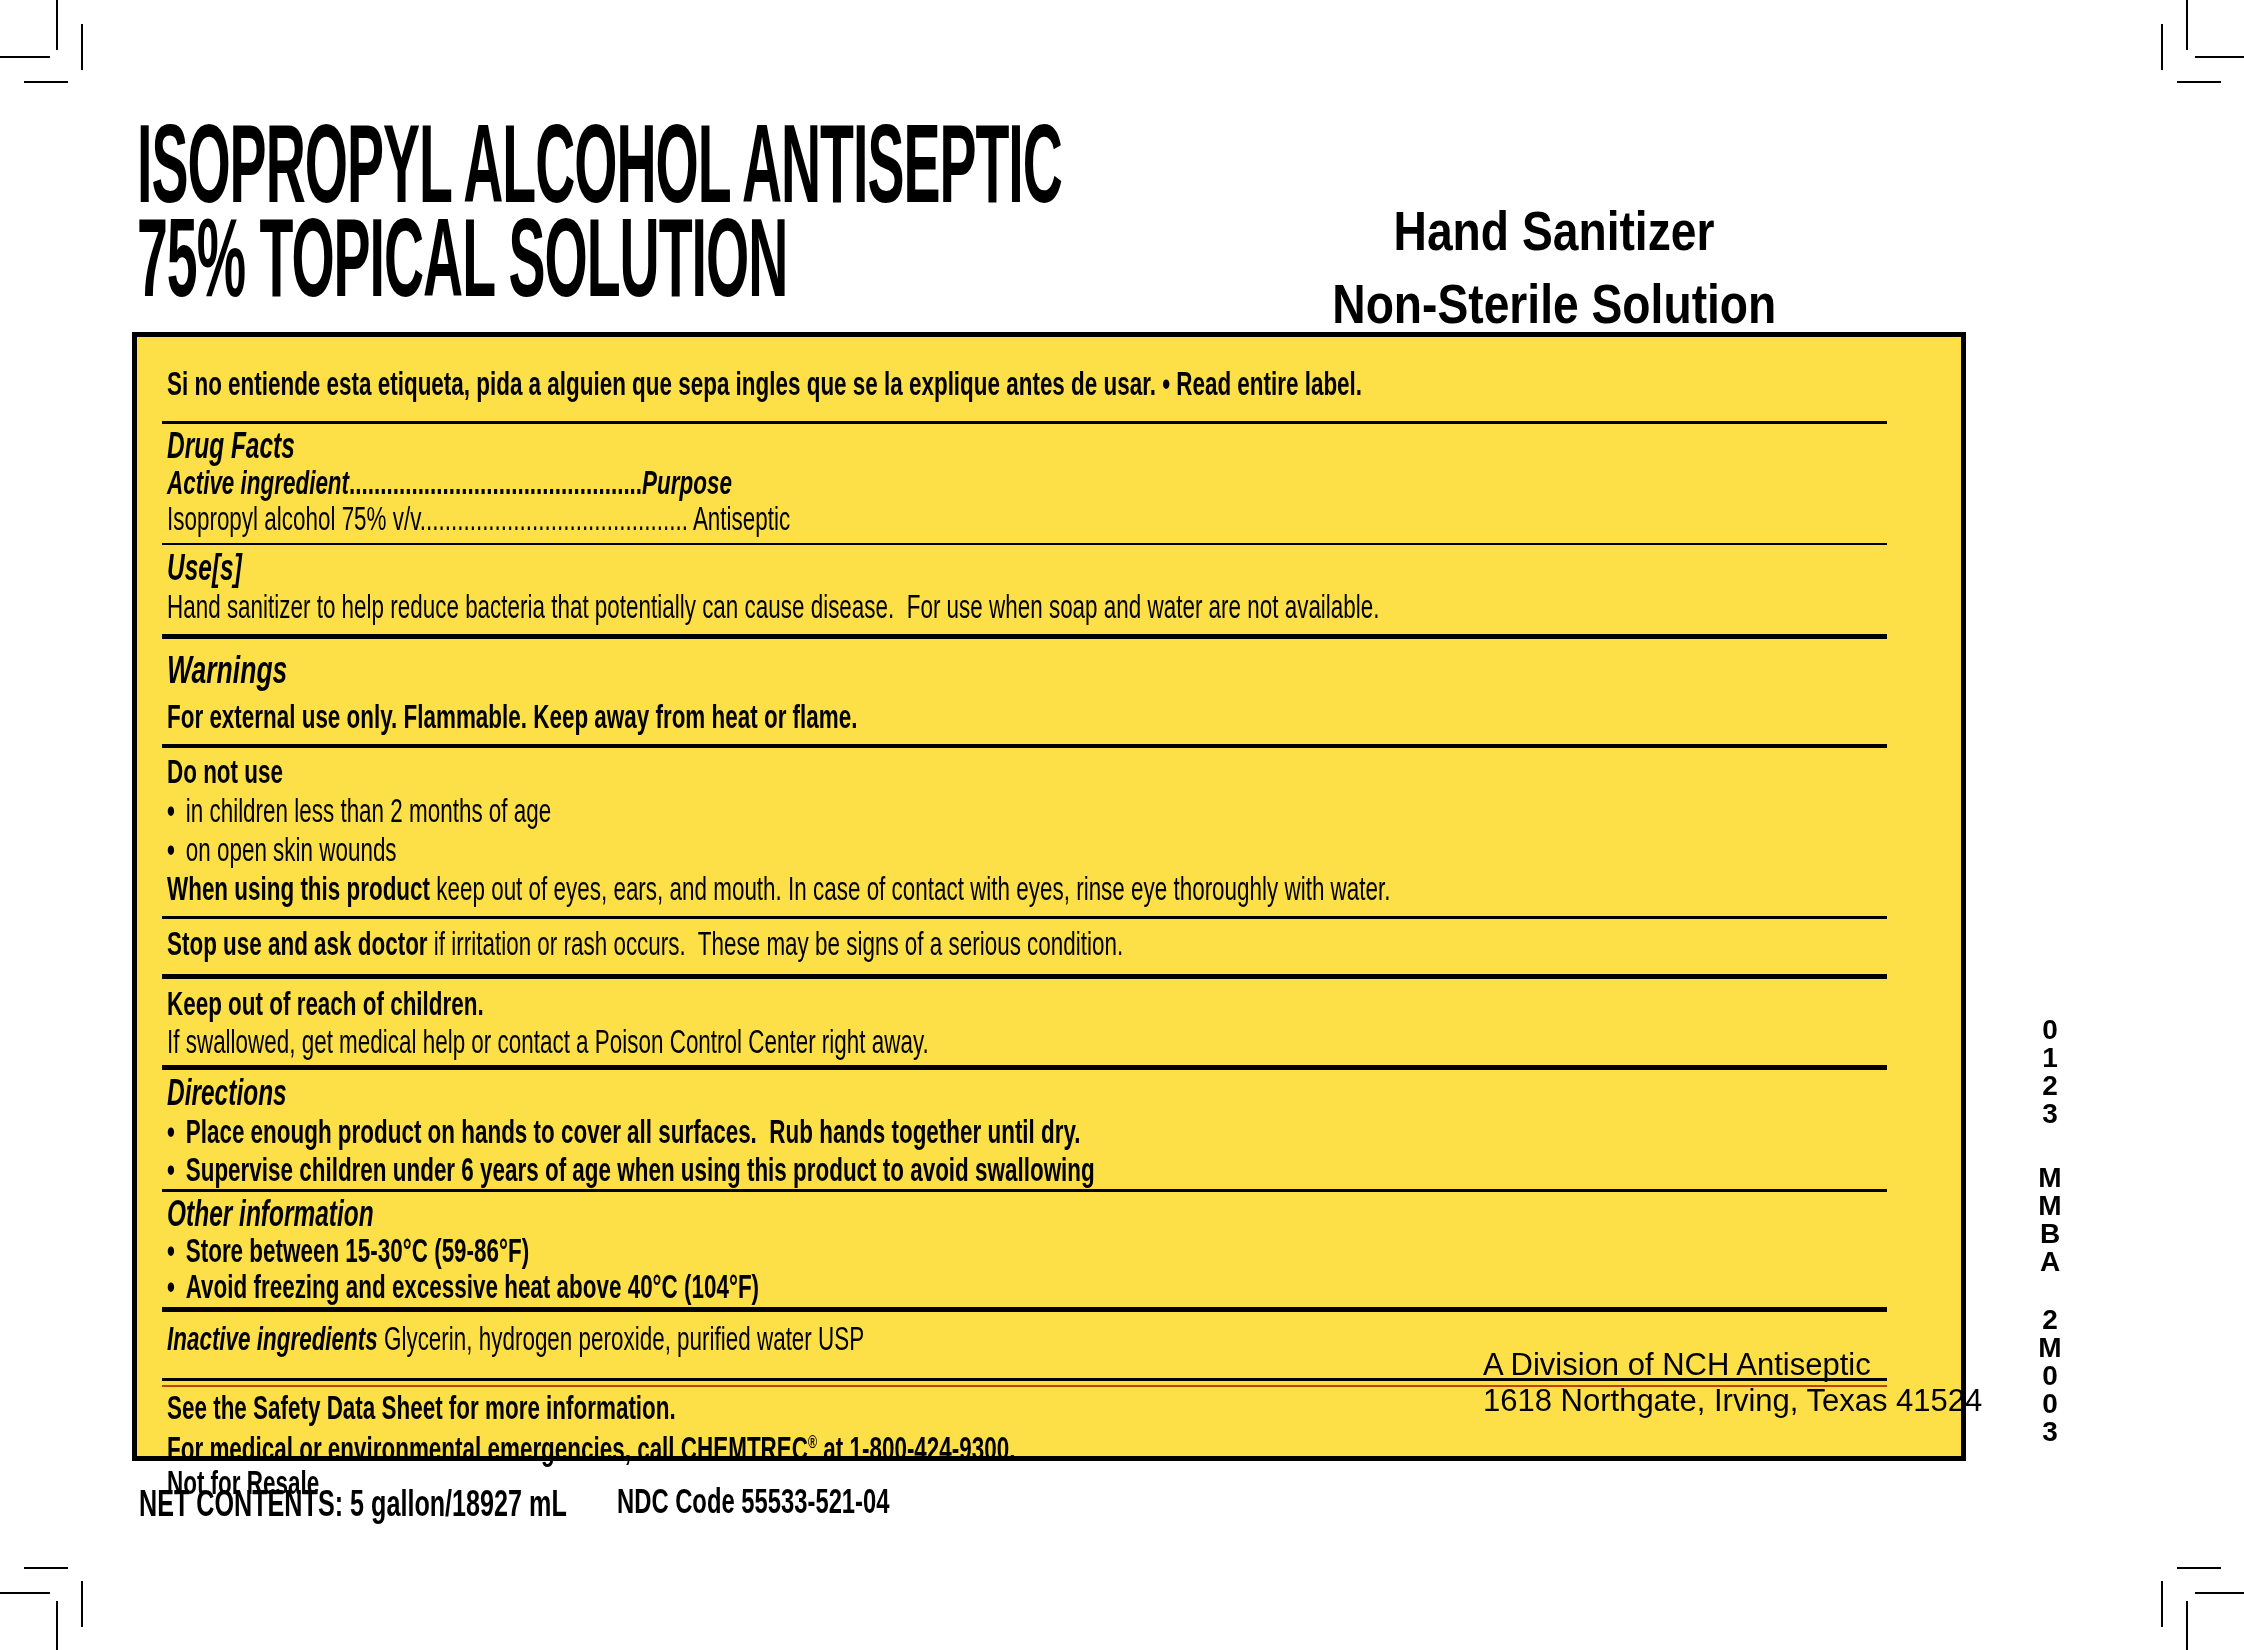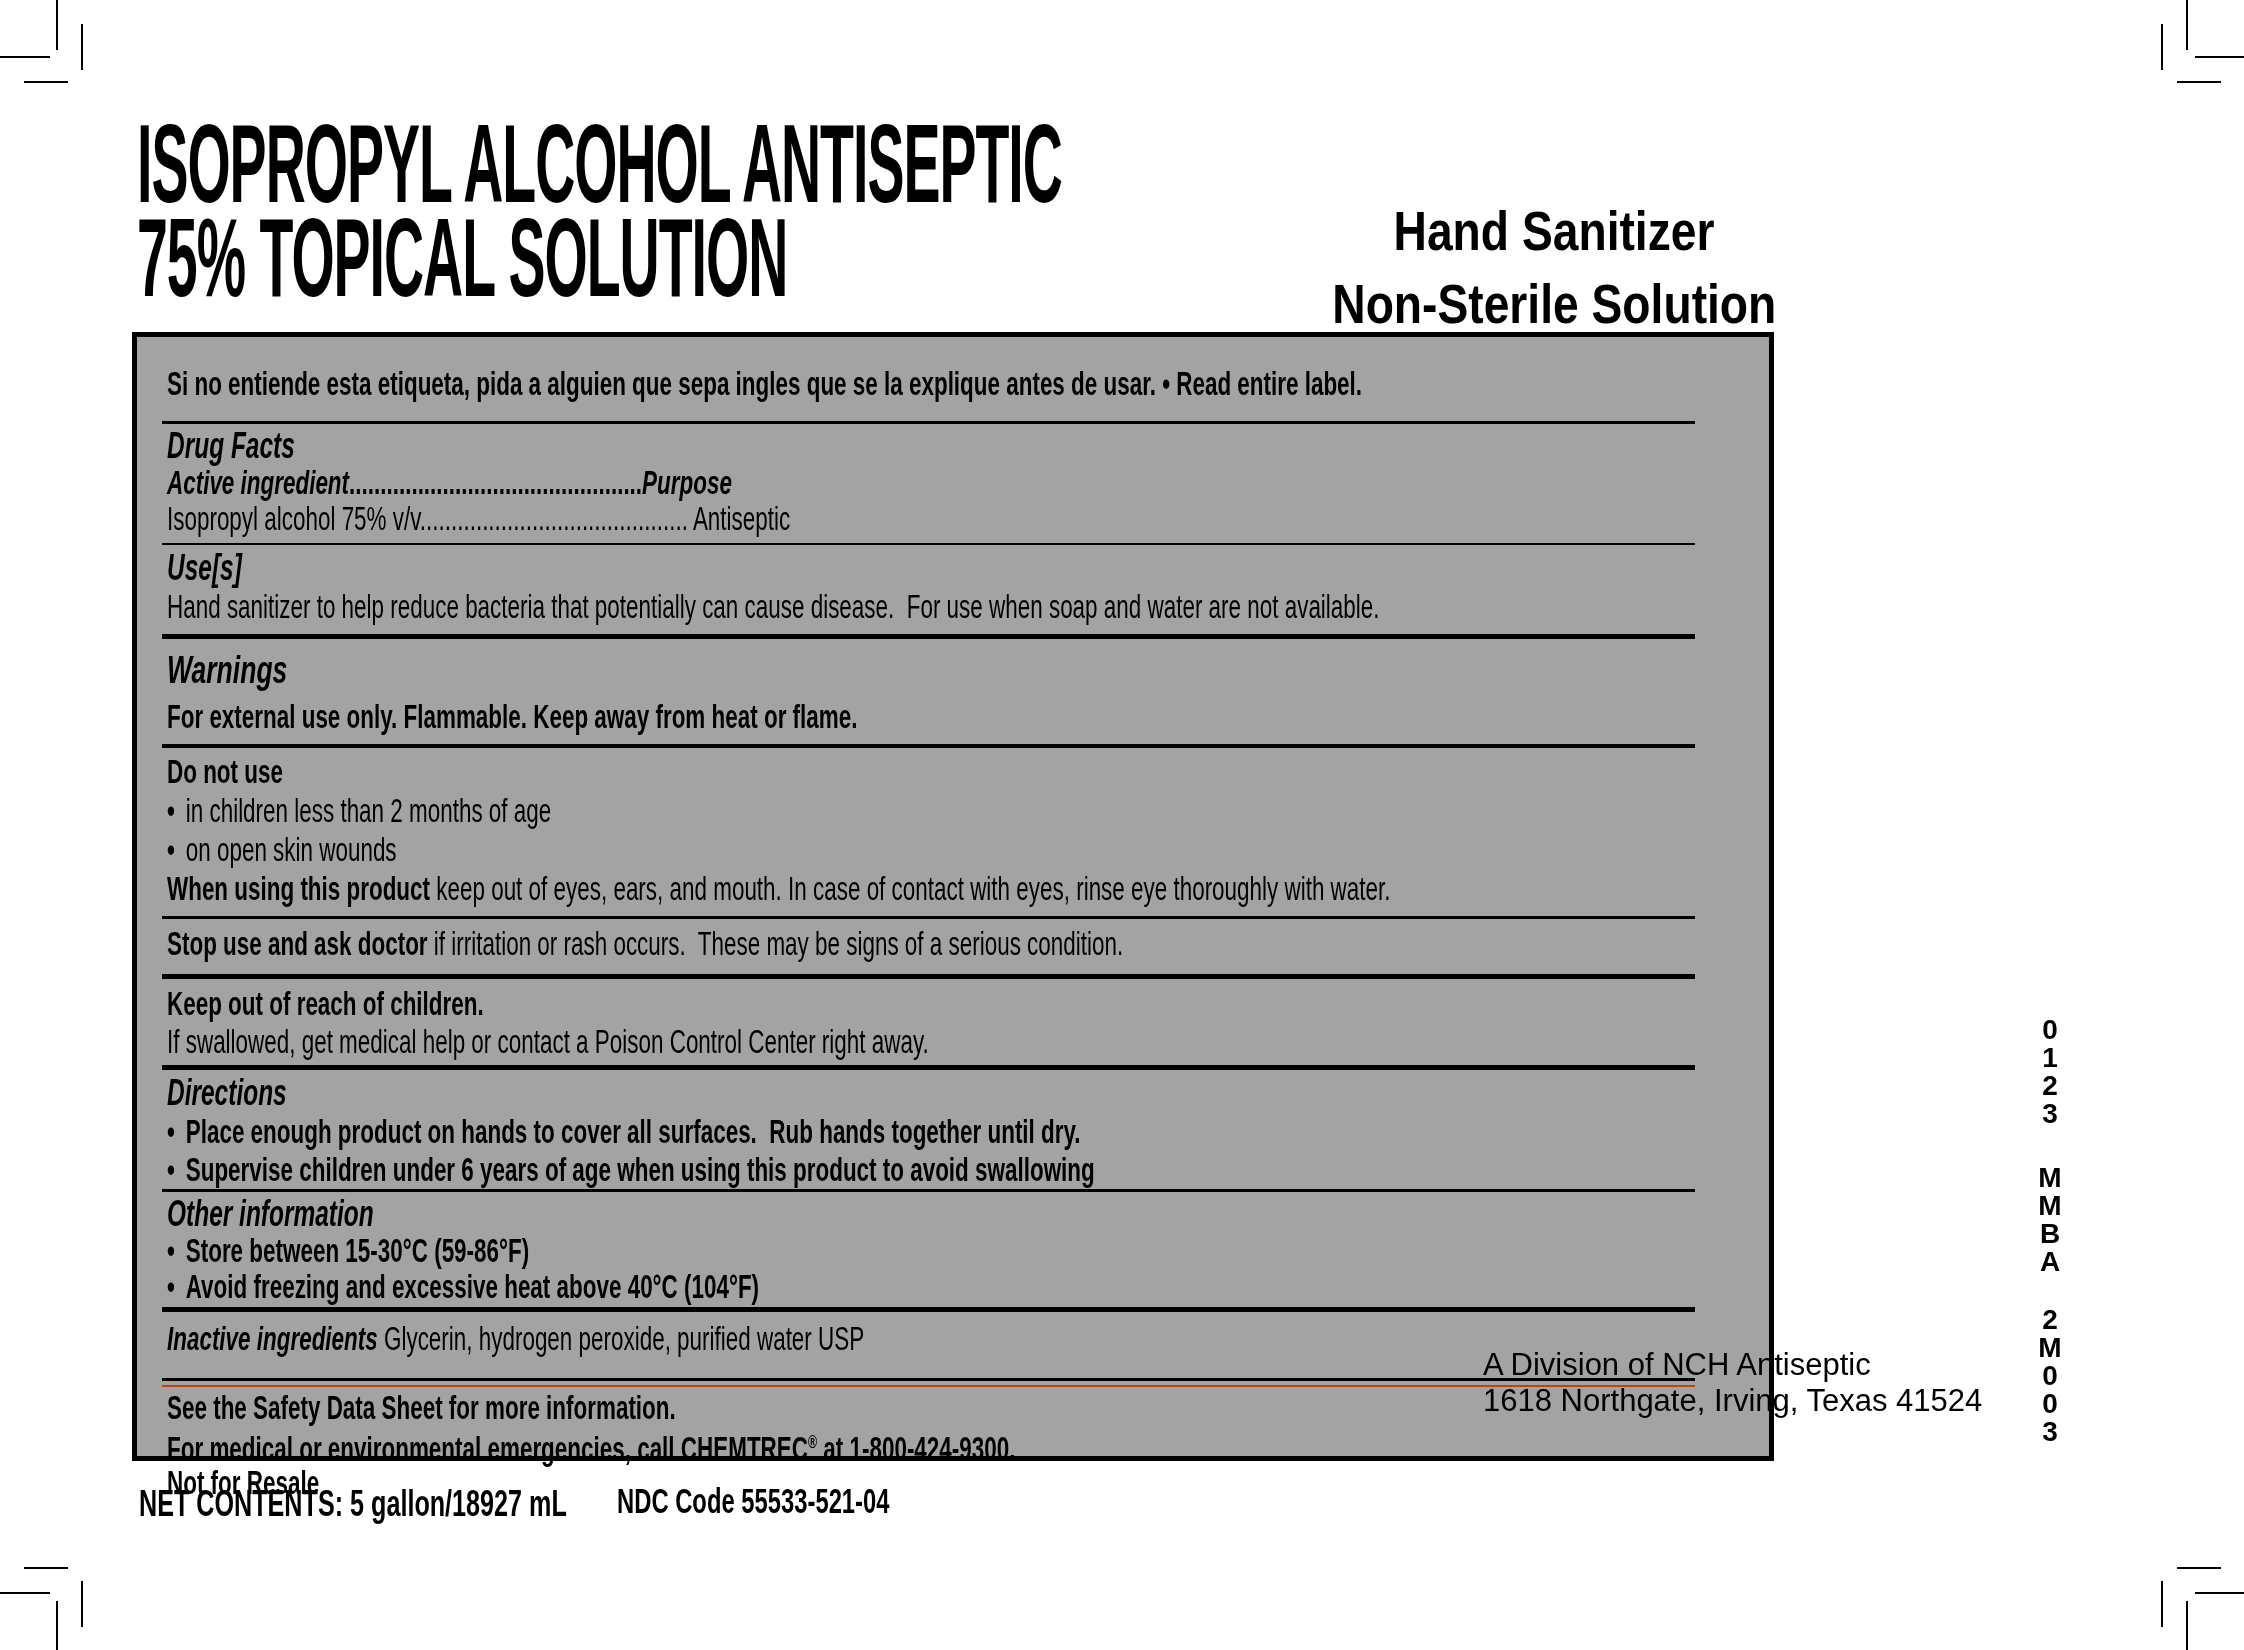--- a/index.html
+++ b/index.html
@@ -9,22 +9,22 @@
   
   .title { position:absolute; left:137px; top:117px; font-weight:bold; font-size:111px; line-height:94px; }
   .title .tl { display:block; white-space:nowrap; }
   .sqT { display:inline-block; transform:scaleX(0.50); transform-origin:0 0; white-space:pre; letter-spacing:-2px; }
 
   .subtitle { position:absolute; left:1262px; top:147px; width:584px; text-align:center;
               font-weight:bold; font-size:55px; line-height:73px;margin-top:48px; }
   .sqS { display:inline-block; transform:scaleX(0.84); transform-origin:50% 50%; white-space:pre; }
 
   
-  .facts-box { position:absolute; left:132px; top:332px; width:1642px; height:1129px;
-               border:5px solid #000; box-sizing:border-box; background:#a3a3a3; }
+  .facts-box { position:absolute; left:132px; top:332px; width:1834px; height:1129px;
+               border:5px solid #000; box-sizing:border-box; background:#fde047; }
   .sec { margin:0 74px 0 25px; padding:6px 0 8px 5px; border-bottom:3px solid #000; }
   .r2 { border-bottom-width:2px; } .r3 { border-bottom-width:3px; }
   .r4 { border-bottom-width:4px; } .r5 { border-bottom-width:5px; }
   .sec.last { border-bottom:none; }
 
   .line { font-size:33px; line-height:38px; white-space:nowrap; }
   .lh36 .line, .line.lh36 { line-height:36px; }
   .line.lh34 { line-height:34px; }
   .t { display:inline-block; transform:scaleX(0.68); transform-origin:0 50%; white-space:pre; }
   .b { font-weight:bold; }

